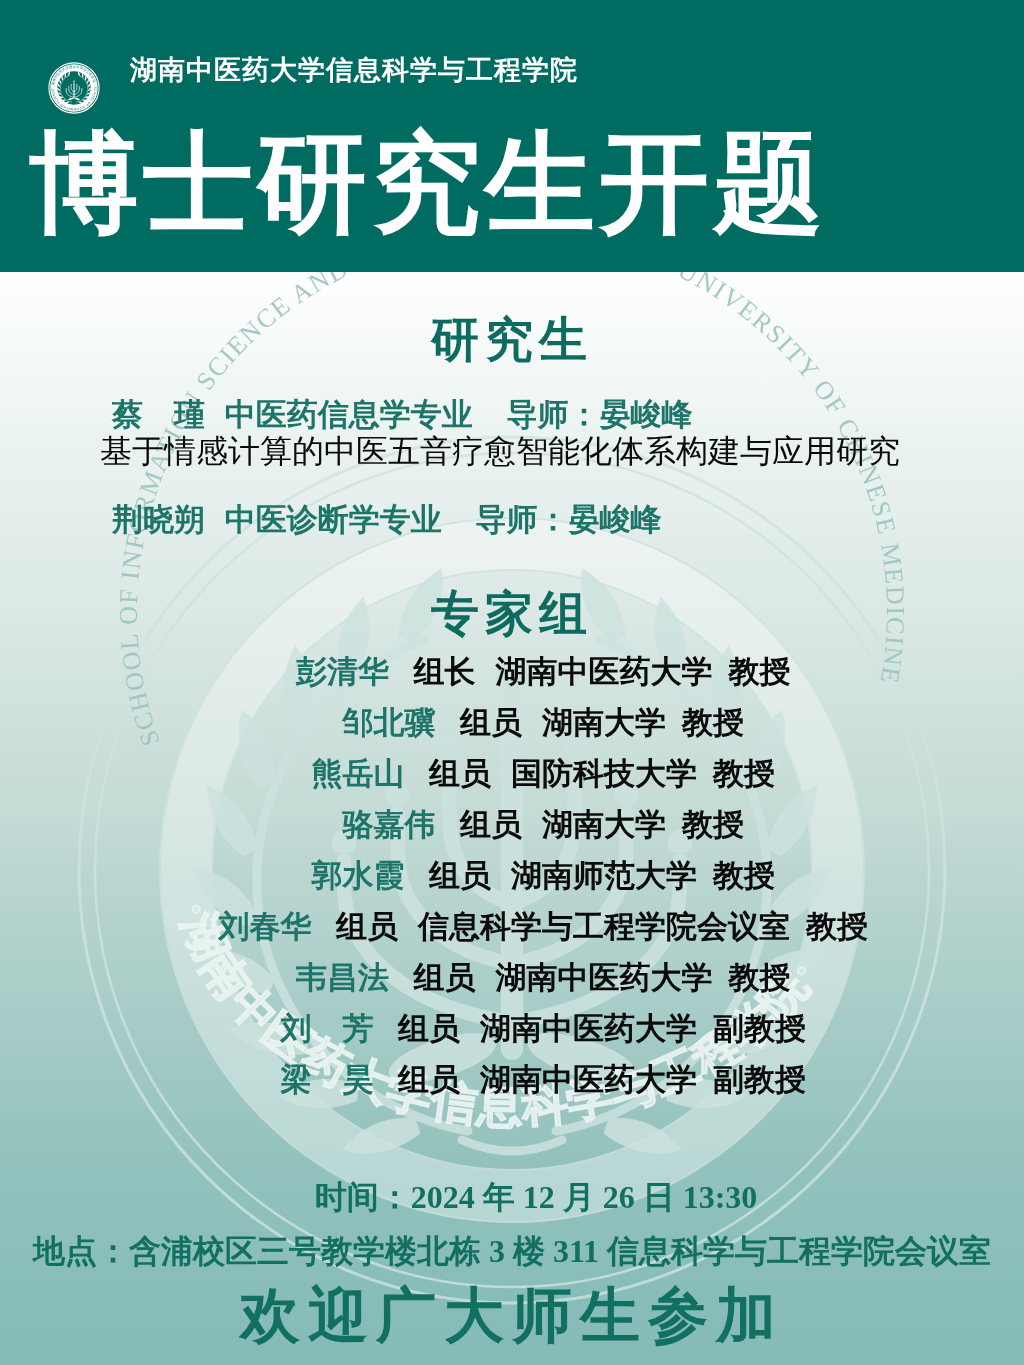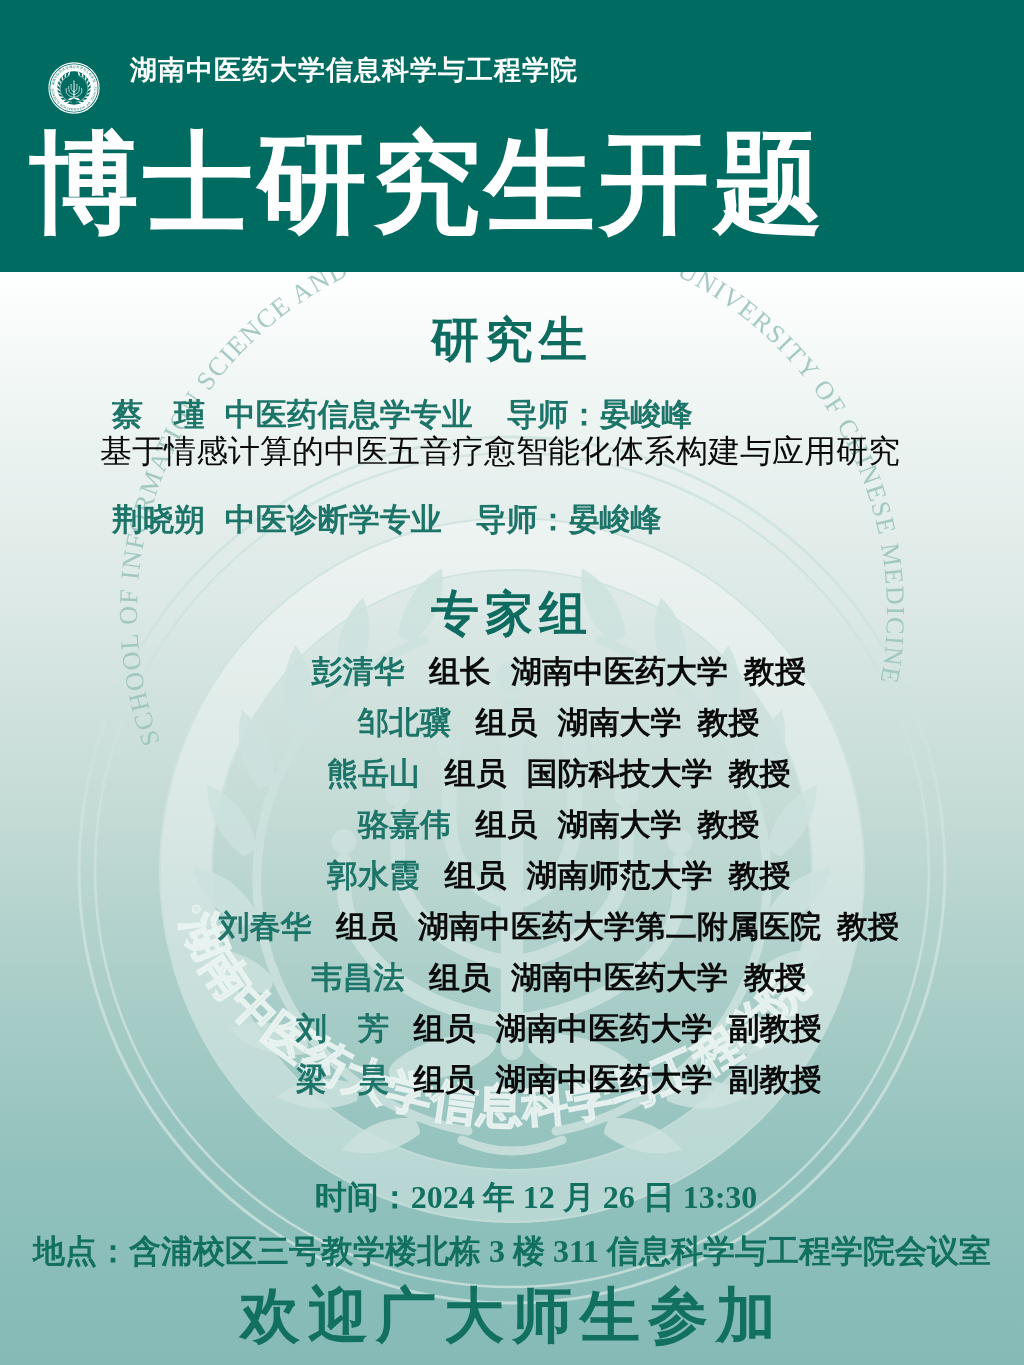--- a/index.html
+++ b/index.html
@@ -159,21 +159,21 @@
       <div class="expert-row">
         <span class="e-name">熊岳山</span><span class="e-role">组员</span><span class="e-org">国防科技大学</span><span class="e-title">教授</span>
       </div>
       <div class="expert-row">
         <span class="e-name">骆嘉伟</span><span class="e-role">组员</span><span class="e-org">湖南大学</span><span class="e-title">教授</span>
       </div>
       <div class="expert-row">
         <span class="e-name">郭水霞</span><span class="e-role">组员</span><span class="e-org">湖南师范大学</span><span class="e-title">教授</span>
       </div>
       <div class="expert-row">
-        <span class="e-name">刘春华</span><span class="e-role">组员</span><span class="e-org">湖南中医药大学第二附属医院</span><span class="e-title">教授</span>
+        <span class="e-name">刘春华</span><span class="e-role">组员</span><span class="e-org">信息科学与工程学院会议室</span><span class="e-title">教授</span>
       </div>
       <div class="expert-row">
         <span class="e-name">韦昌法</span><span class="e-role">组员</span><span class="e-org">湖南中医药大学</span><span class="e-title">教授</span>
       </div>
       <div class="expert-row">
         <span class="e-name">刘　芳</span><span class="e-role">组员</span><span class="e-org">湖南中医药大学</span><span class="e-title">副教授</span>
       </div>
       <div class="expert-row">
         <span class="e-name">梁　昊</span><span class="e-role">组员</span><span class="e-org">湖南中医药大学</span><span class="e-title">副教授</span>
       </div>

